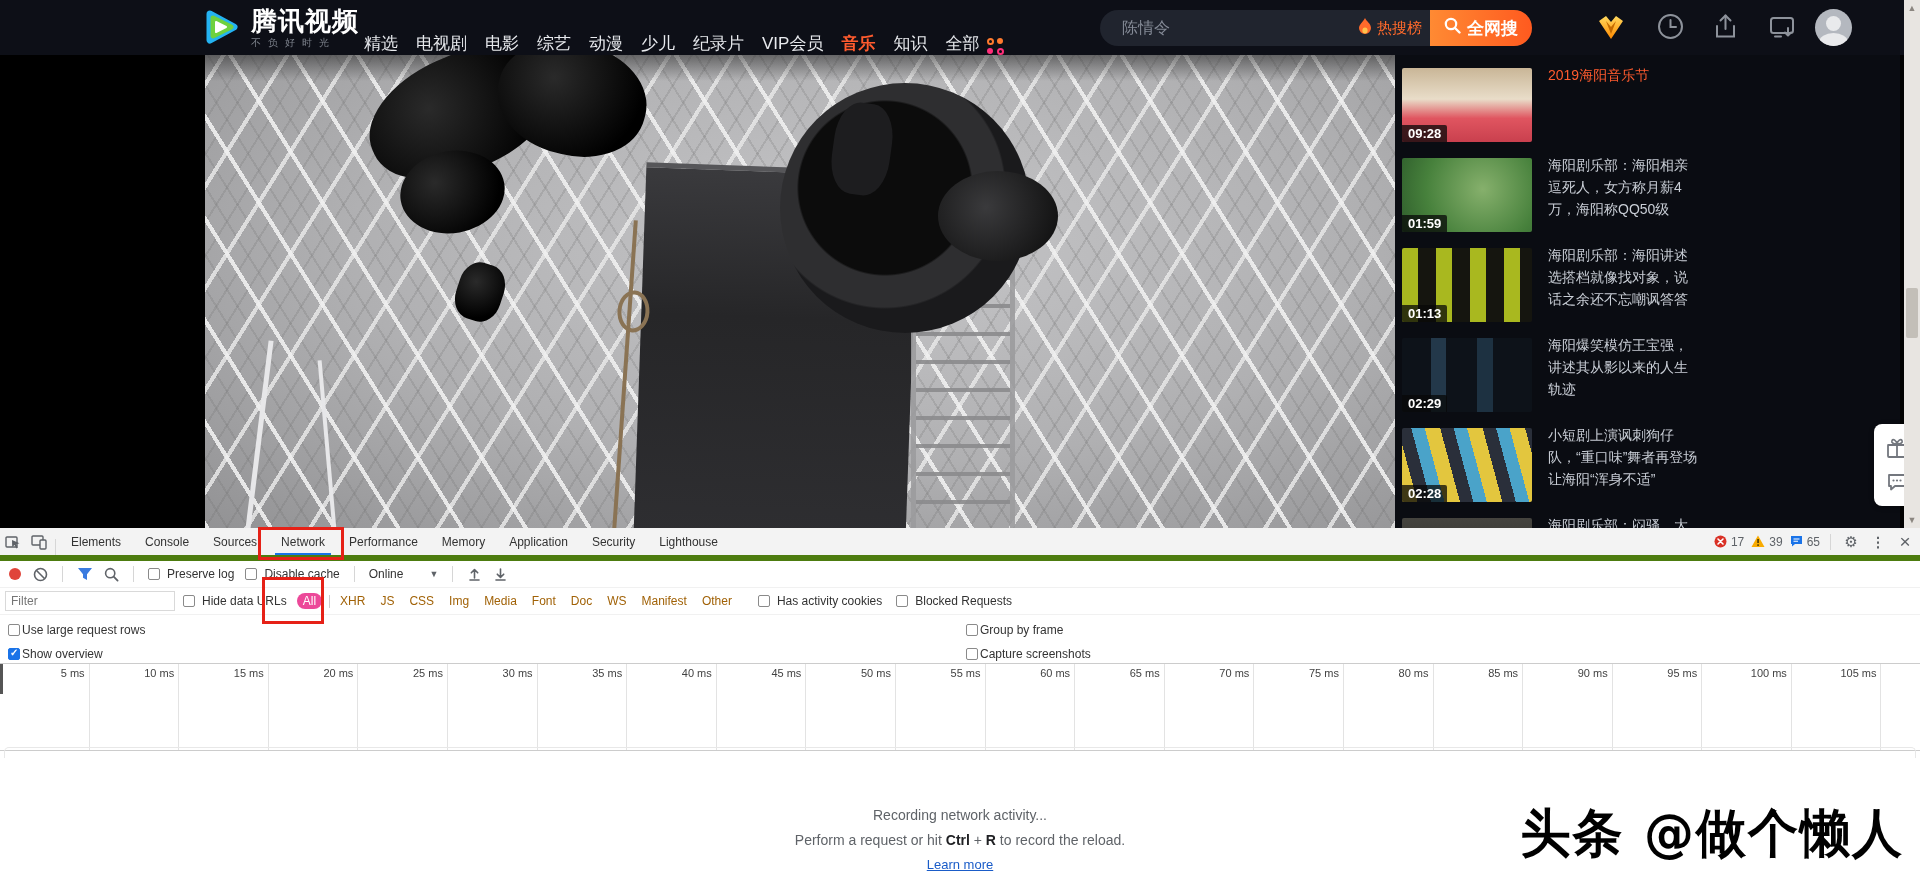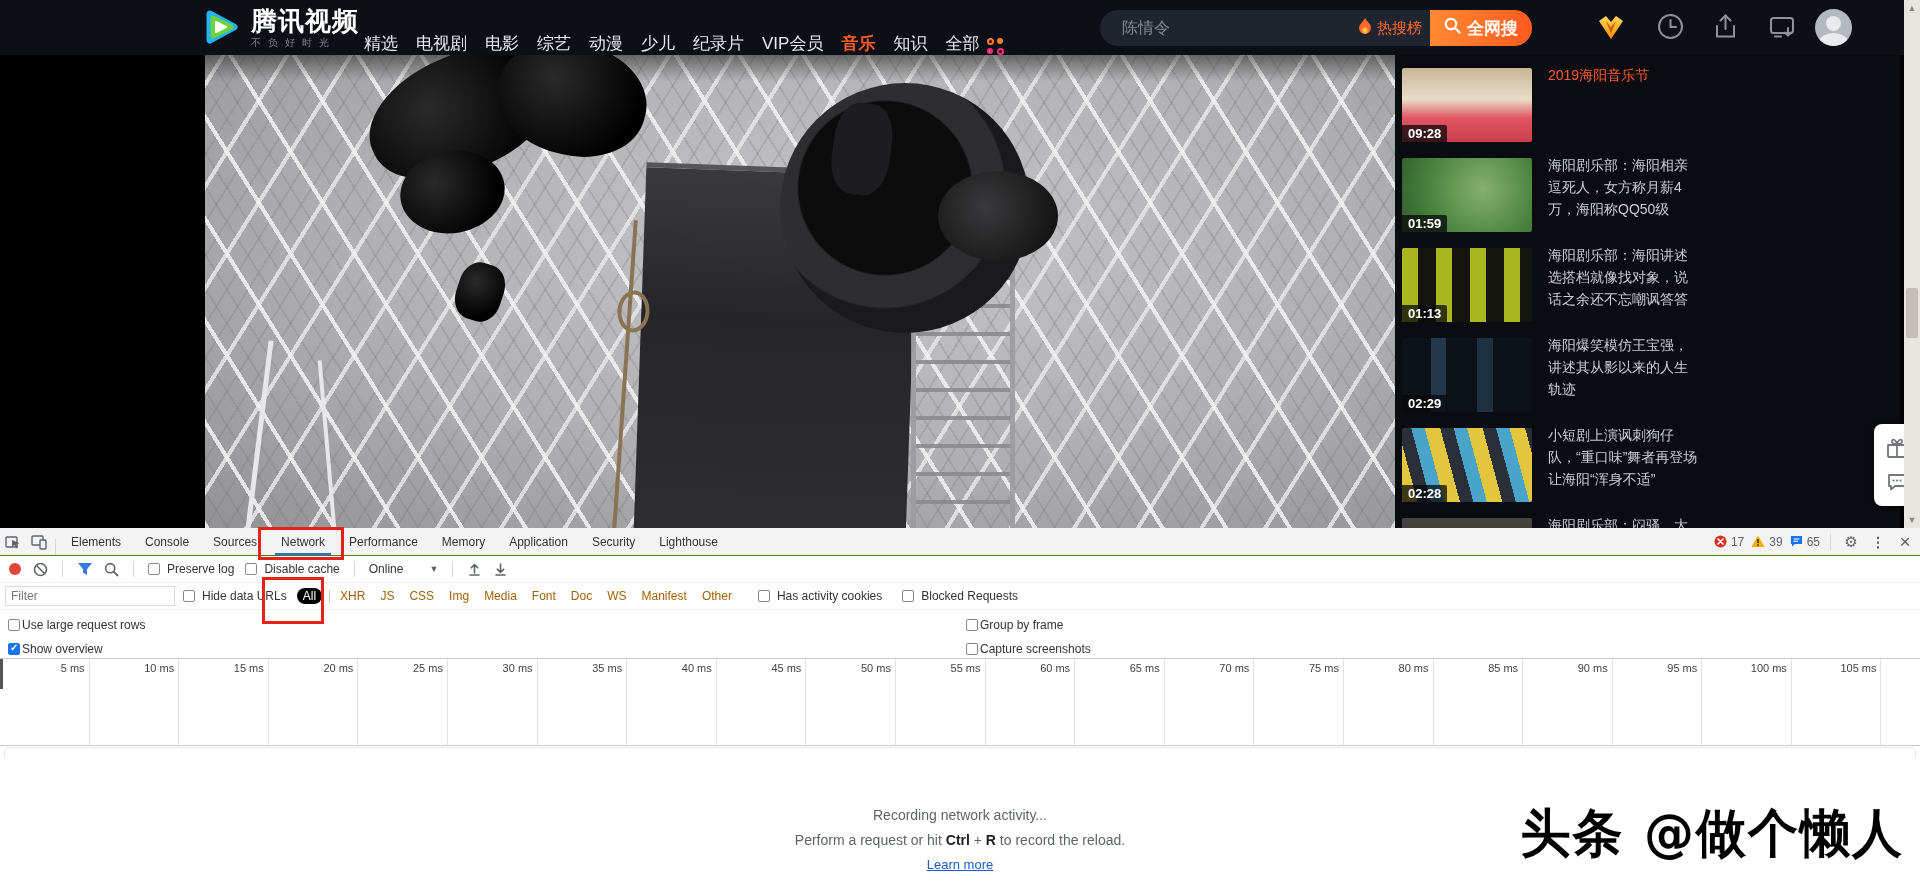--- a/index.html
+++ b/index.html
@@ -78,21 +78,21 @@
 
   
   .widget{position:absolute;left:1874px;top:369px;width:46px;height:82px;background:#fff;border-radius:8px 0 0 8px;
      box-shadow:0 1px 5px rgba(0,0,0,.35);display:flex;flex-direction:column;align-items:center;justify-content:space-evenly;z-index:6}
   .pagebar{position:absolute;right:0;top:0;width:16px;height:528px;background:#e8e5e1;z-index:7}
   .pagebar .arr{position:absolute;left:0;width:16px;height:16px;color:#8b8680;font-size:9px;text-align:center;line-height:16px;cursor:pointer}
   .pagebar .pthumb{position:absolute;left:2px;width:12px;top:288px;height:50px;background:#c3bfb8;border-radius:2px;cursor:pointer}
 
   
   .devtools{position:absolute;left:0;top:528px;width:1920px;height:353px;background:#fff;color:#333;font-size:12px}
-  .tabbar{height:27px;background:#f3f3f3;border-bottom:1px solid #4d7c0f;display:flex;align-items:flex-end;position:relative}
+  .tabbar{height:27px;background:#f3f3f3;border-bottom:6px solid #4d7c0f;display:flex;align-items:flex-end;position:relative}
   .ti{width:26px;height:27px;display:flex;align-items:center;justify-content:center;cursor:pointer}
   .vdiv{width:1px;height:16px;background:#d6d6d6;margin:0 3px}
   .tabs{display:flex;height:27px}
   .tab{padding:0 12px;display:flex;align-items:center;cursor:pointer;position:relative;white-space:nowrap}
   .tab.active::after{content:"";position:absolute;left:6px;right:6px;bottom:0;height:2px;background:#1a73e8}
   .tab-right{position:absolute;right:5px;top:0;height:27px;display:flex;align-items:center;gap:7px}
   .badge{display:flex;align-items:center;gap:4px;color:#5f6368;cursor:pointer}
   .tbtn{color:#5f6368;cursor:pointer;display:flex;align-items:center;justify-content:center;width:20px;height:20px}
 
   .toolbar{height:26px;display:flex;align-items:center;border-bottom:1px solid #f1f1f1;padding-left:8px;gap:11px}
@@ -101,21 +101,21 @@
   .cb.checked{background:#1a73e8;border-color:#1a73e8}
   .cb.checked::after{content:"\2713";position:absolute;left:1px;top:-2px;color:#fff;font-size:10px;font-weight:bold}
   .select{display:flex;align-items:center;gap:26px;cursor:pointer;color:#333}
   .select .caret{color:#5f6368;font-size:9px}
   .icon-btn{display:flex;align-items:center;justify-content:center;cursor:pointer}
 
   .filterrow{height:26px;display:flex;align-items:center;gap:8px;padding-left:5px;border-bottom:1px solid #f1f1f1}
   .filter-input{width:158px;height:18px;border:1px solid #d9d9d9;font-size:12px;padding:0 5px;color:#333;outline:none;font-family:inherit}
   .ftypes{display:flex;align-items:center;gap:3px}
   .ftype{padding:1px 6px;cursor:pointer;color:#a16207}
-  .ftype.selected{background:#000000;color:#fff;border-radius:9px;margin:0 9px 0 2px;position:relative}
+  .ftype.selected{background:#ec4899;color:#fff;border-radius:9px;margin:0 9px 0 2px;position:relative}
   .ftype.selected::after{content:"";position:absolute;right:-8px;top:2px;width:1px;height:13px;background:#ccc}
 
   .optrows{height:48px;position:relative}
   .opt{position:absolute;display:flex;align-items:center;gap:2px;cursor:pointer}
   .opt1{left:8px;top:8px}.opt2{left:966px;top:8px}.opt3{left:8px;top:32px}.opt4{left:966px;top:32px}
 
   .ruler{height:86px;border-top:1px solid #ccc;border-bottom:1px solid #ccc;box-sizing:content-box;display:flex;position:relative;background:#fff}
   .tick{flex:0 0 89.6px;border-right:1px solid #e3e3e3;box-sizing:border-box;font-size:11px;color:#424242;text-align:right;padding:3px 4px 0 0}
   .tick:first-child{flex:0 0 88px}
   .ruler-start{position:absolute;left:0;top:0;width:3px;height:30px;background:#555}
@@ -459,21 +459,21 @@
         <span class="ftype">Font</span>
         <span class="ftype">Doc</span>
         <span class="ftype">WS</span>
         <span class="ftype">Manifest</span>
         <span class="ftype">Other</span>
       </span>
     <span class="cbwrap" style="margin-left:12px">
       <span class="cb"></span>
       <span>Has activity cookies</span>
     </span>
-    <span class="cbwrap" style="margin-left:12px">
+    <span class="cbwrap" style="margin-left:6px">
       <span class="cb"></span>
       <span>Blocked Requests</span>
     </span>
   </div>
 
   <div class="optrows">
     <span class="opt opt1">
       <span class="cb"></span>
       <span>Use large request rows</span>
     </span>

